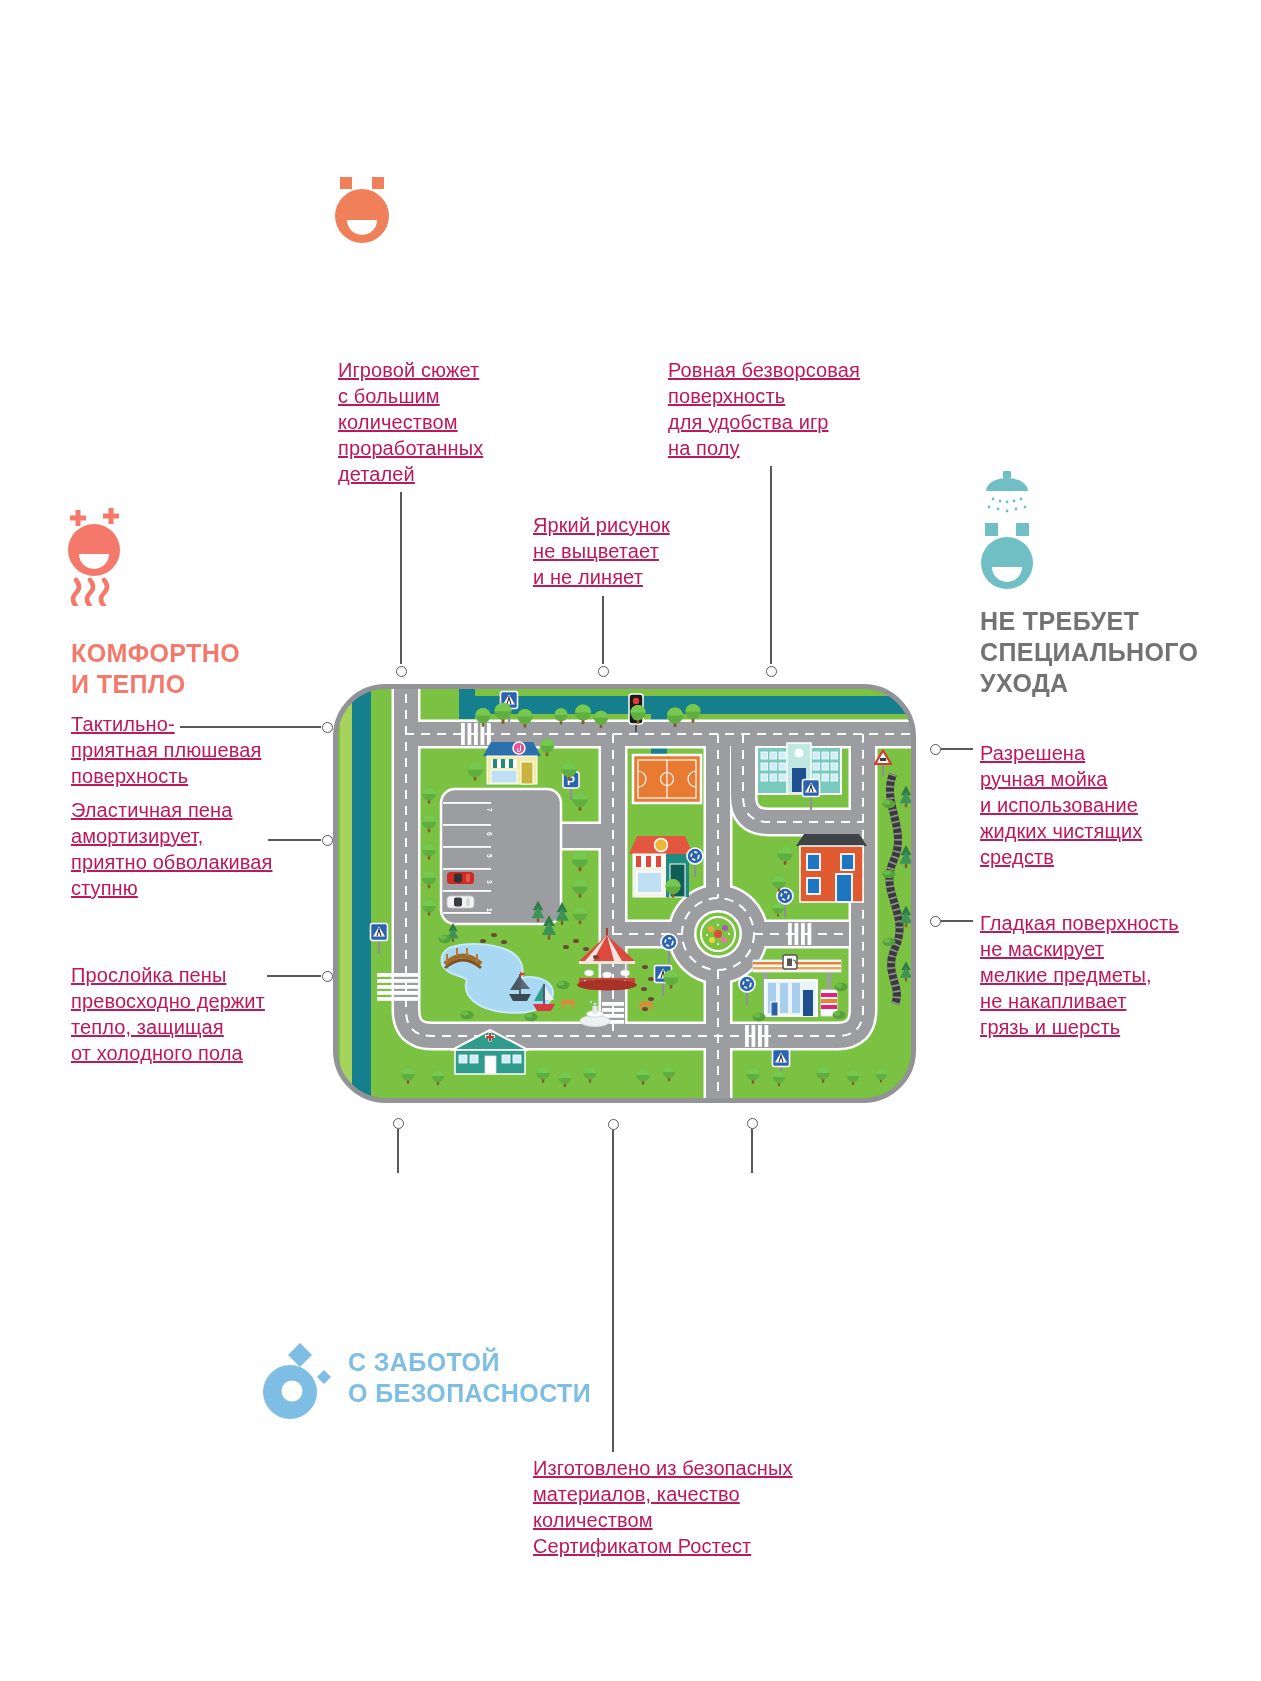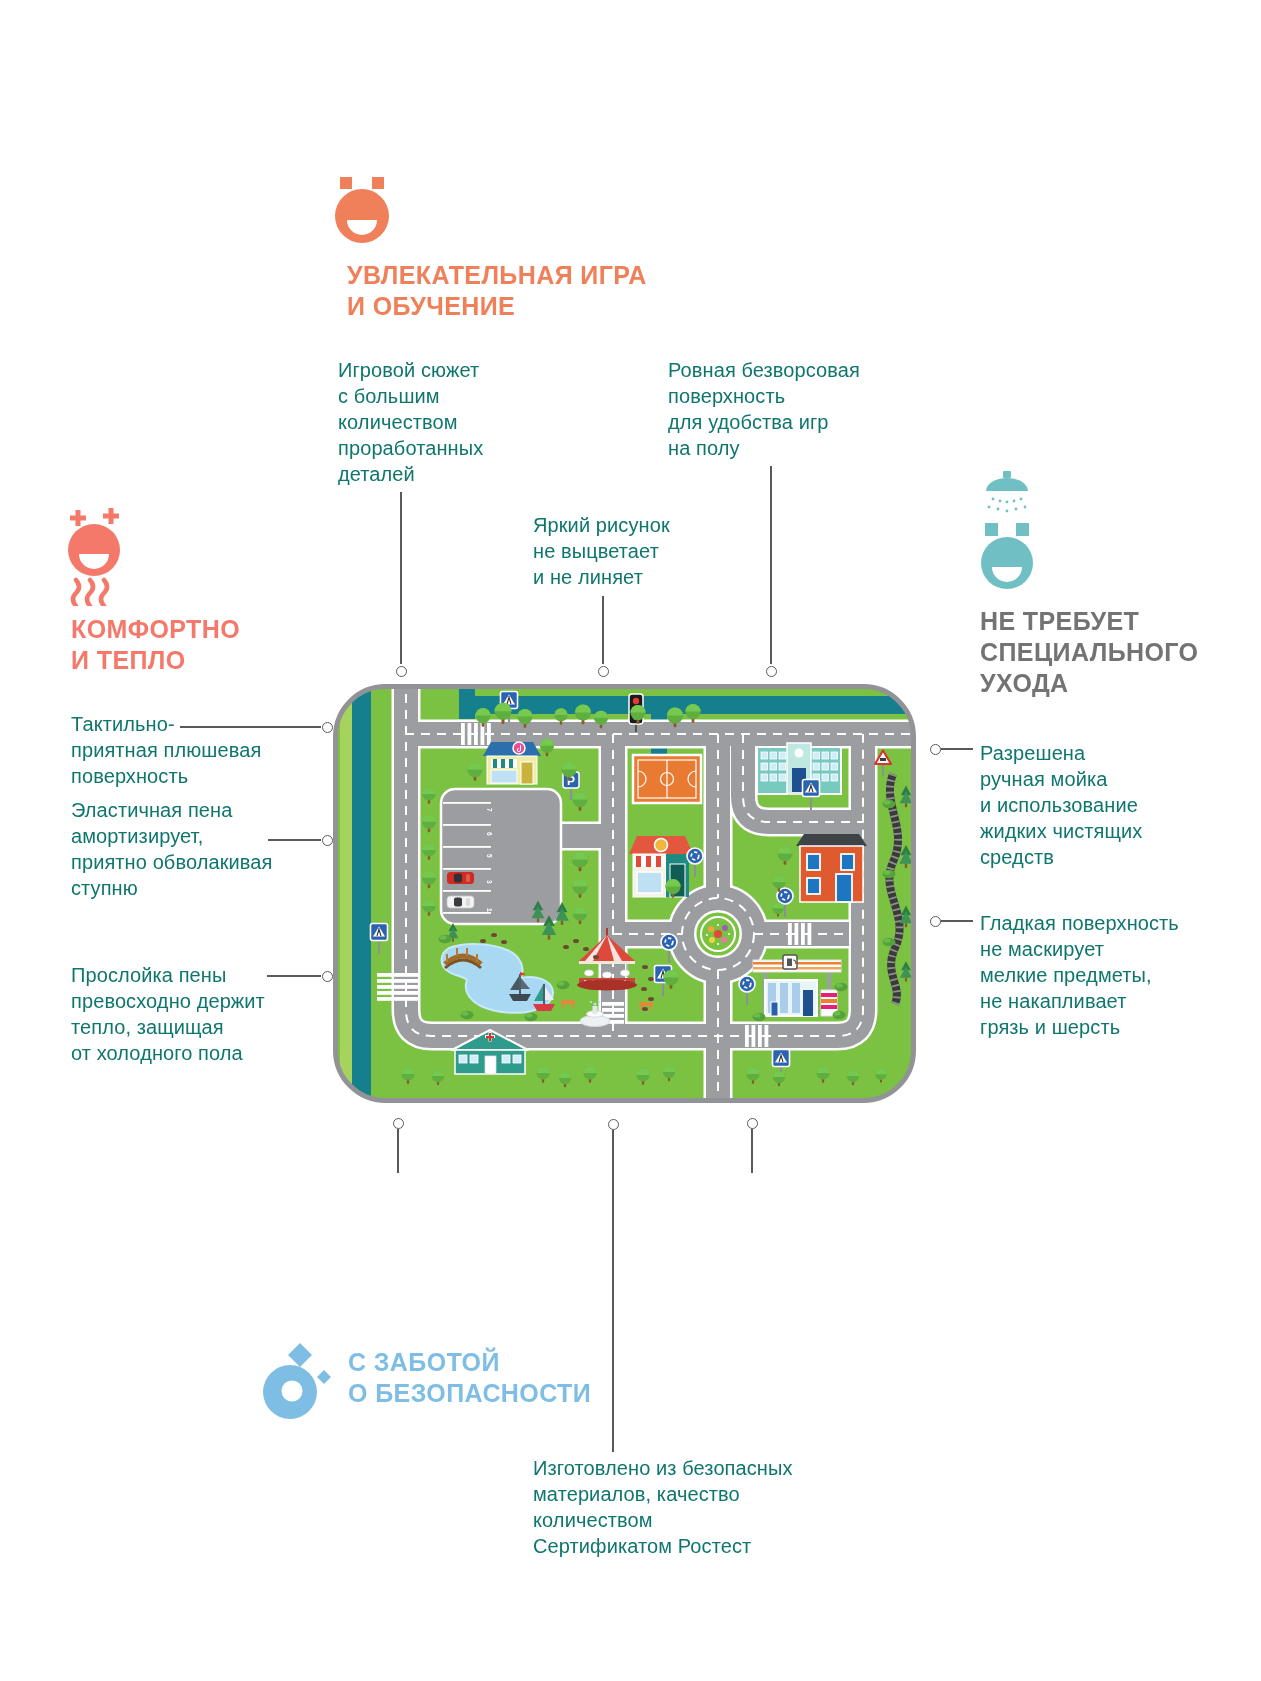--- a/index.html
+++ b/index.html
@@ -1,44 +1,42 @@
 <!DOCTYPE html>
 <html><head>
 <meta charset="utf-8">
 <style>
   html,body{margin:0;padding:0;background:#fff;}
   #page{position:relative;width:1261px;height:1681px;background:#fff;overflow:hidden;
         font-family:"Liberation Sans",sans-serif;}
-  .callout{position:absolute;font-size:20px;line-height:26px;color:#0f766e;
-           white-space:pre-line;letter-spacing:0.1px;}
+  .callout{position:absolute;font-size:20px;line-height:26px;color:#be185d;
+           white-space:pre-line;letter-spacing:0.1px;text-decoration:underline;}
   .h-section{position:absolute;font-weight:bold;font-size:25px;line-height:31px;
              white-space:pre-line;letter-spacing:0.4px;}
   .h-play{color:#F0805A;}
-  .h-comfort{color:#F5796B;}
+  .h-comfort{color:#F5796B;margin-top:24px;}
   .h-care{color:#737373;}
   .h-safety{color:#7EBEE4;}
   .vline{position:absolute;width:1.5px;background:#58595B;}
   .hline{position:absolute;height:1.5px;background:#58595B;}
   .dot{position:absolute;width:11px;height:11px;border:1.6px solid #58595B;border-radius:50%;
        background:#fff;box-sizing:border-box;}
   .icon{position:absolute;}
 </style>
 </head>
 <body>
 
 <div id="page">
 
   <svg class="icon" style="left:335px;top:177px" width="54" height="66" viewBox="0 0 54 66">
     <rect x="5" y="0" width="12" height="12" fill="#F0805A"></rect>
     <rect x="37" y="0" width="12" height="12" fill="#F0805A"></rect>
     <circle cx="27" cy="39" r="27" fill="#F0805A"></circle>
     <path d="M 12,43 h 30 a 15,15 0 0 1 -30,0 z" fill="#fff"></path>
   </svg>
-  <div class="h-section h-play" style="left:347px;top:260px">УВЛЕКАТЕЛЬНАЯ ИГРА
-И ОБУЧЕНИЕ</div>
   <div class="callout" style="left:338px;top:357px">Игровой сюжет
 с большим
 количеством
 проработанных
 деталей</div>
   <div class="callout" style="left:668px;top:357px">Ровная безворсовая
 поверхность
 для удобства игр
 на полу</div>
   <div class="callout" style="left:533px;top:512px">Яркий рисунок

